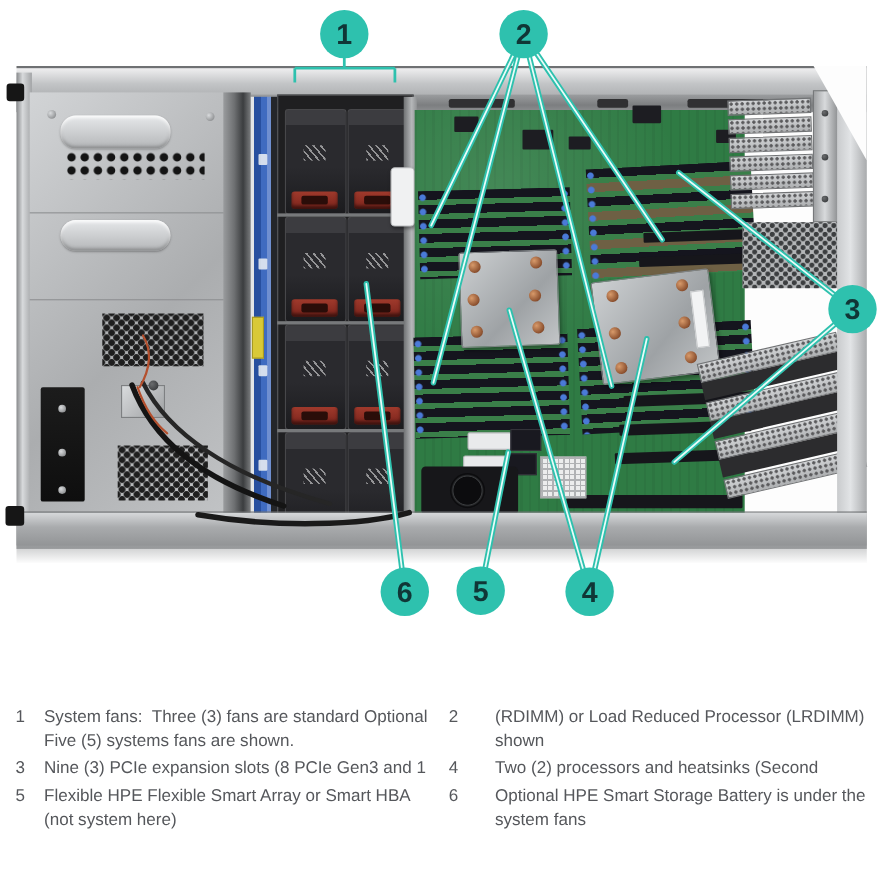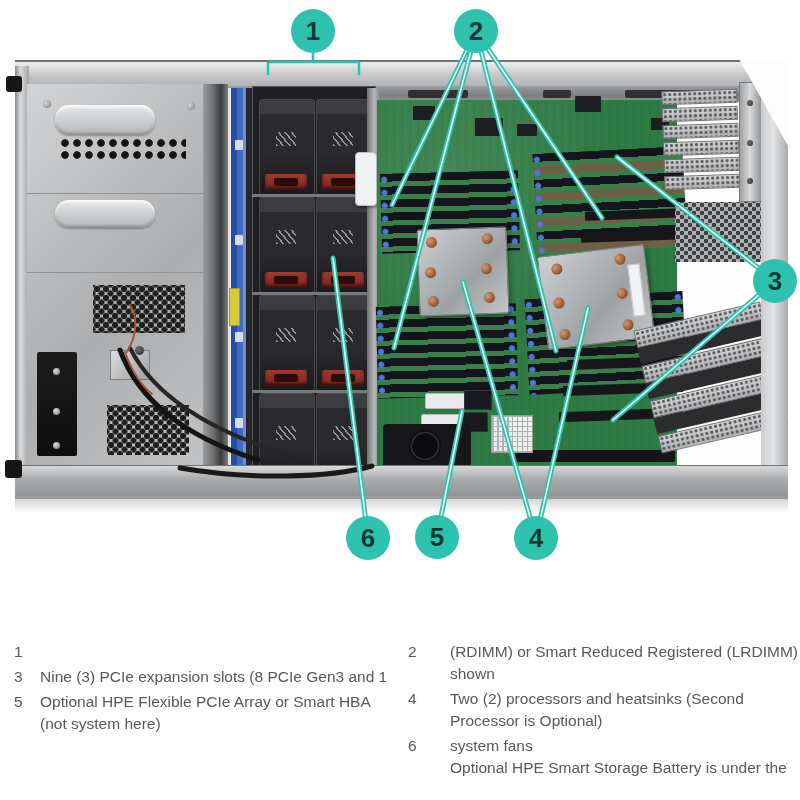--- a/index.html
+++ b/index.html
@@ -313,54 +313,55 @@
       <span>5</span>
     </div>
   <div class="callout-circle" style="left:346px;top:516px;">
       <span>6</span>
     </div>
 
   <div class="legend-col legend-left">
     <div class="legend-item">
       <span class="num">1</span>
       <span class="txt">
+        <span class="ln">System fans:  Three (3) fans are standard Optional</span>
+        <span class="ln">Five (5) systems fans are shown.</span>
       </span>
     </div>
     <div class="legend-item">
       <span class="num">3</span>
       <span class="txt">
         <span class="ln">Nine (3) PCIe expansion slots (8 PCIe Gen3 and 1</span>
       </span>
     </div>
     <div class="legend-item">
       <span class="num">5</span>
       <span class="txt">
-        <span class="ln">Optional HPE Flexible PCIe Array or Smart HBA</span>
+        <span class="ln">Flexible HPE Flexible Smart Array or Smart HBA</span>
         <span class="ln">(not system here)</span>
       </span>
     </div>
   </div>
 
   <div class="legend-col legend-right">
     <div class="legend-item">
       <span class="num">2</span>
       <span class="txt">
-        <span class="ln">(RDIMM) or Smart Reduced Registered (LRDIMM)</span>
+        <span class="ln">(RDIMM) or Load Reduced Processor (LRDIMM)</span>
         <span class="ln">shown</span>
       </span>
     </div>
     <div class="legend-item">
       <span class="num">4</span>
       <span class="txt">
         <span class="ln">Two (2) processors and heatsinks (Second</span>
-        <span class="ln">Processor is Optional)</span>
       </span>
     </div>
     <div class="legend-item">
       <span class="num">6</span>
       <span class="txt">
+        <span class="ln">Optional HPE Smart Storage Battery is under the</span>
         <span class="ln">system fans</span>
-        <span class="ln">Optional HPE Smart Storage Battery is under the</span>
       </span>
     </div>
   </div>
 
 </div>
 
 </body></html>

